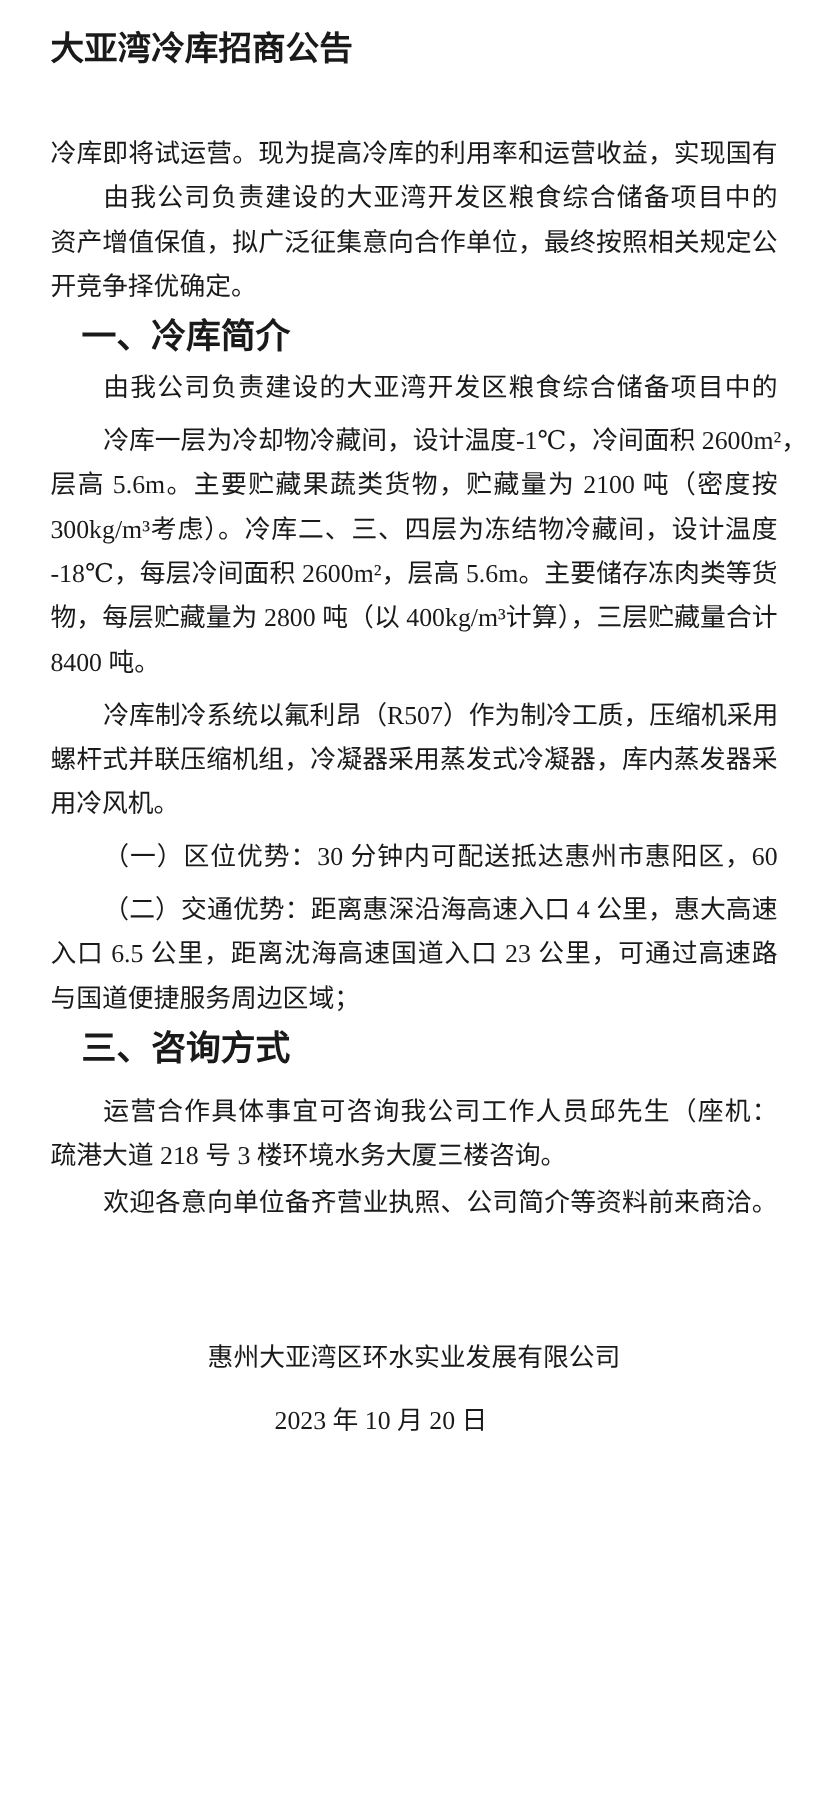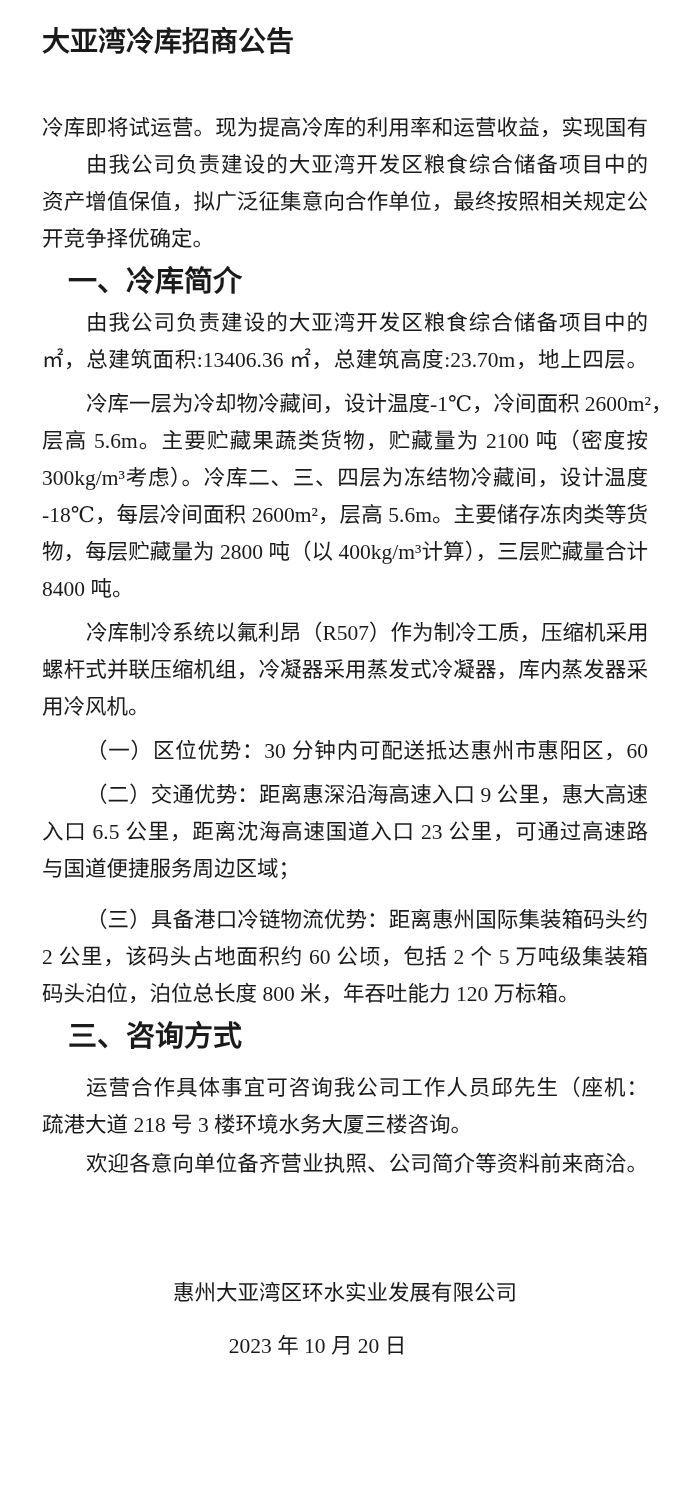--- a/index.html
+++ b/index.html
@@ -71,21 +71,20 @@
       <span class="line first fill">由我公司负责建设的大亚湾开发区粮食综合储备项目中的</span>
       <span class="line fill">资产增值保值，拟广泛征集意向合作单位，最终按照相关规定公</span>
       <span class="line">开竞争择优确定。</span>
     </p>
   </div>
 
   <div>
     <h2 class="heading">一、冷库简介</h2>
     <p class="para">
       <span class="line first fill">由我公司负责建设的大亚湾开发区粮食综合储备项目中的</span>
-      <span class="line fill">㎡，总建筑面积:13406.36 ㎡，总建筑高度:23.70m，地上四层。</span>
     </p>
     <p class="para sp-before">
       <span class="line first fill">冷库一层为冷却物冷藏间，设计温度-1℃，冷间面积 2600m²，</span>
       <span class="line fill">层高 5.6m。主要贮藏果蔬类货物，贮藏量为 2100 吨（密度按</span>
       <span class="line fill">300kg/m³考虑）。冷库二、三、四层为冻结物冷藏间，设计温度</span>
       <span class="line fill">-18℃，每层冷间面积 2600m²，层高 5.6m。主要储存冻肉类等货</span>
       <span class="line fill">物，每层贮藏量为 2800 吨（以 400kg/m³计算），三层贮藏量合计</span>
       <span class="line">8400 吨。</span>
     </p>
     <p class="para sp-before">
@@ -93,28 +92,23 @@
       <span class="line fill">螺杆式并联压缩机组，冷凝器采用蒸发式冷凝器，库内蒸发器采</span>
       <span class="line">用冷风机。</span>
     </p>
   </div>
 
   <div>
     <p class="para sp-before">
       <span class="line first fill">（一）区位优势：30 分钟内可配送抵达惠州市惠阳区，60</span>
     </p>
     <p class="para sp-before">
-      <span class="line first fill">（二）交通优势：距离惠深沿海高速入口 9 公里，惠大高速</span>
+      <span class="line first fill">（二）交通优势：距离惠深沿海高速入口 4 公里，惠大高速</span>
       <span class="line fill">入口 6.5 公里，距离沈海高速国道入口 23 公里，可通过高速路</span>
       <span class="line">与国道便捷服务周边区域；</span>
-    </p>
-    <p class="para sp-before-lg">
-      <span class="line first fill">（三）具备港口冷链物流优势：距离惠州国际集装箱码头约</span>
-      <span class="line fill">2 公里，该码头占地面积约 60 公顷，包括 2 个 5 万吨级集装箱</span>
-      <span class="line">码头泊位，泊位总长度 800 米，年吞吐能力 120 万标箱。</span>
     </p>
   </div>
 
   <div>
     <h2 class="heading">三、咨询方式</h2>
     <p class="para sp-before-lg">
       <span class="line first fill">运营合作具体事宜可咨询我公司工作人员邱先生（座机：</span>
       <span class="line">疏港大道 218 号 3 楼环境水务大厦三楼咨询。</span>
     </p>
     <p class="para">

